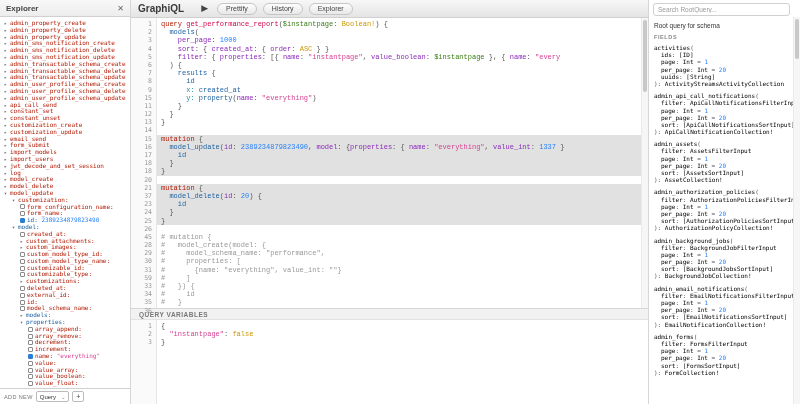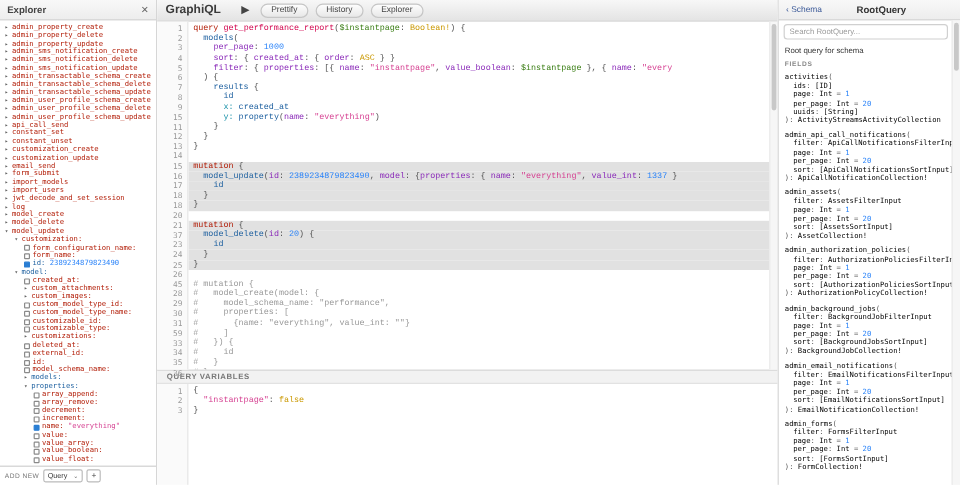--- a/index.html
+++ b/index.html
@@ -369,24 +369,20 @@
       <div class="gutter">
           <div class="gline">1</div>
           <div class="gline">2</div>
           <div class="gline">3</div>
         </div>
       <div class="code"><div class="cline"><span class="p">{</span></div><div class="cline"><span class="w">  </span><span class="s">"instantpage"</span><span class="p">: </span><span class="t">false</span></div><div class="cline"><span class="p">}</span></div></div>
     </div>
   </main>
 
   <aside class="docs">
-    <div class="d-header">
-      <span class="d-back"><span>‹</span> <span>Schema</span></span>
-      <span class="d-title">RootQuery</span>
-    </div>
     <input class="d-search" placeholder="Search RootQuery..." style="">
     <div class="d-body">
       <div class="d-desc">Root query for schema</div>
       <div class="d-fields-label">FIELDS</div>
       <div id="doc-fields">
           <div class="doc-field">
             <div class="dline"><span class="fname">activities</span><span class="p">(</span></div>
             <div class="dline darg"><span class="aname">ids</span><span class="p">: </span><span class="tname">[ID]</span></div>
             <div class="dline darg"><span class="aname">page</span><span class="p">: </span><span class="tname">Int</span><span class="p"> = </span><span class="n">1</span></div>
             <div class="dline darg"><span class="aname">per_page</span><span class="p">: </span><span class="tname">Int</span><span class="p"> = </span><span class="n">20</span></div>

